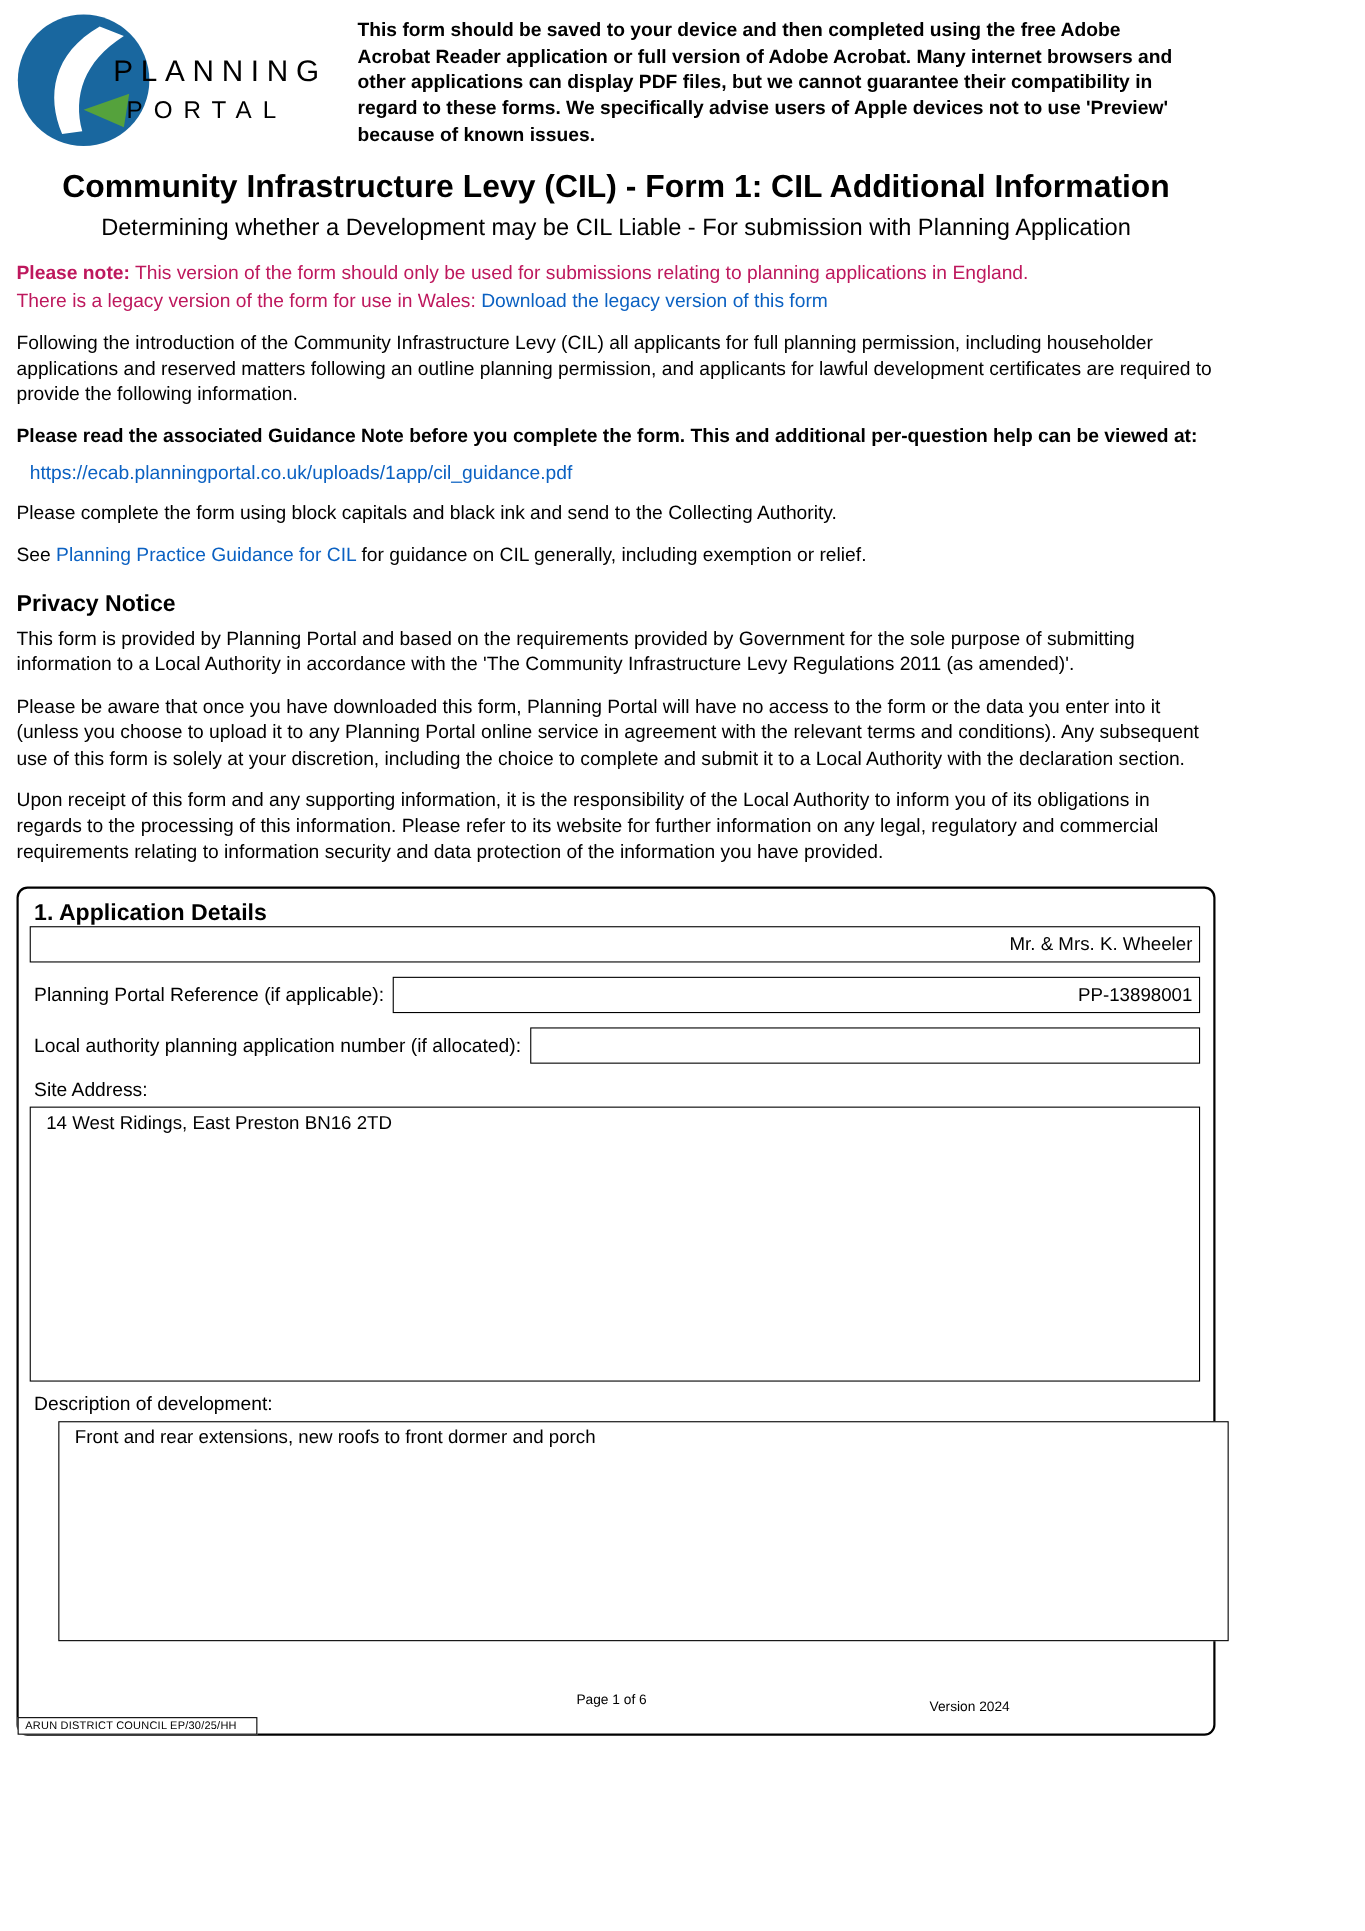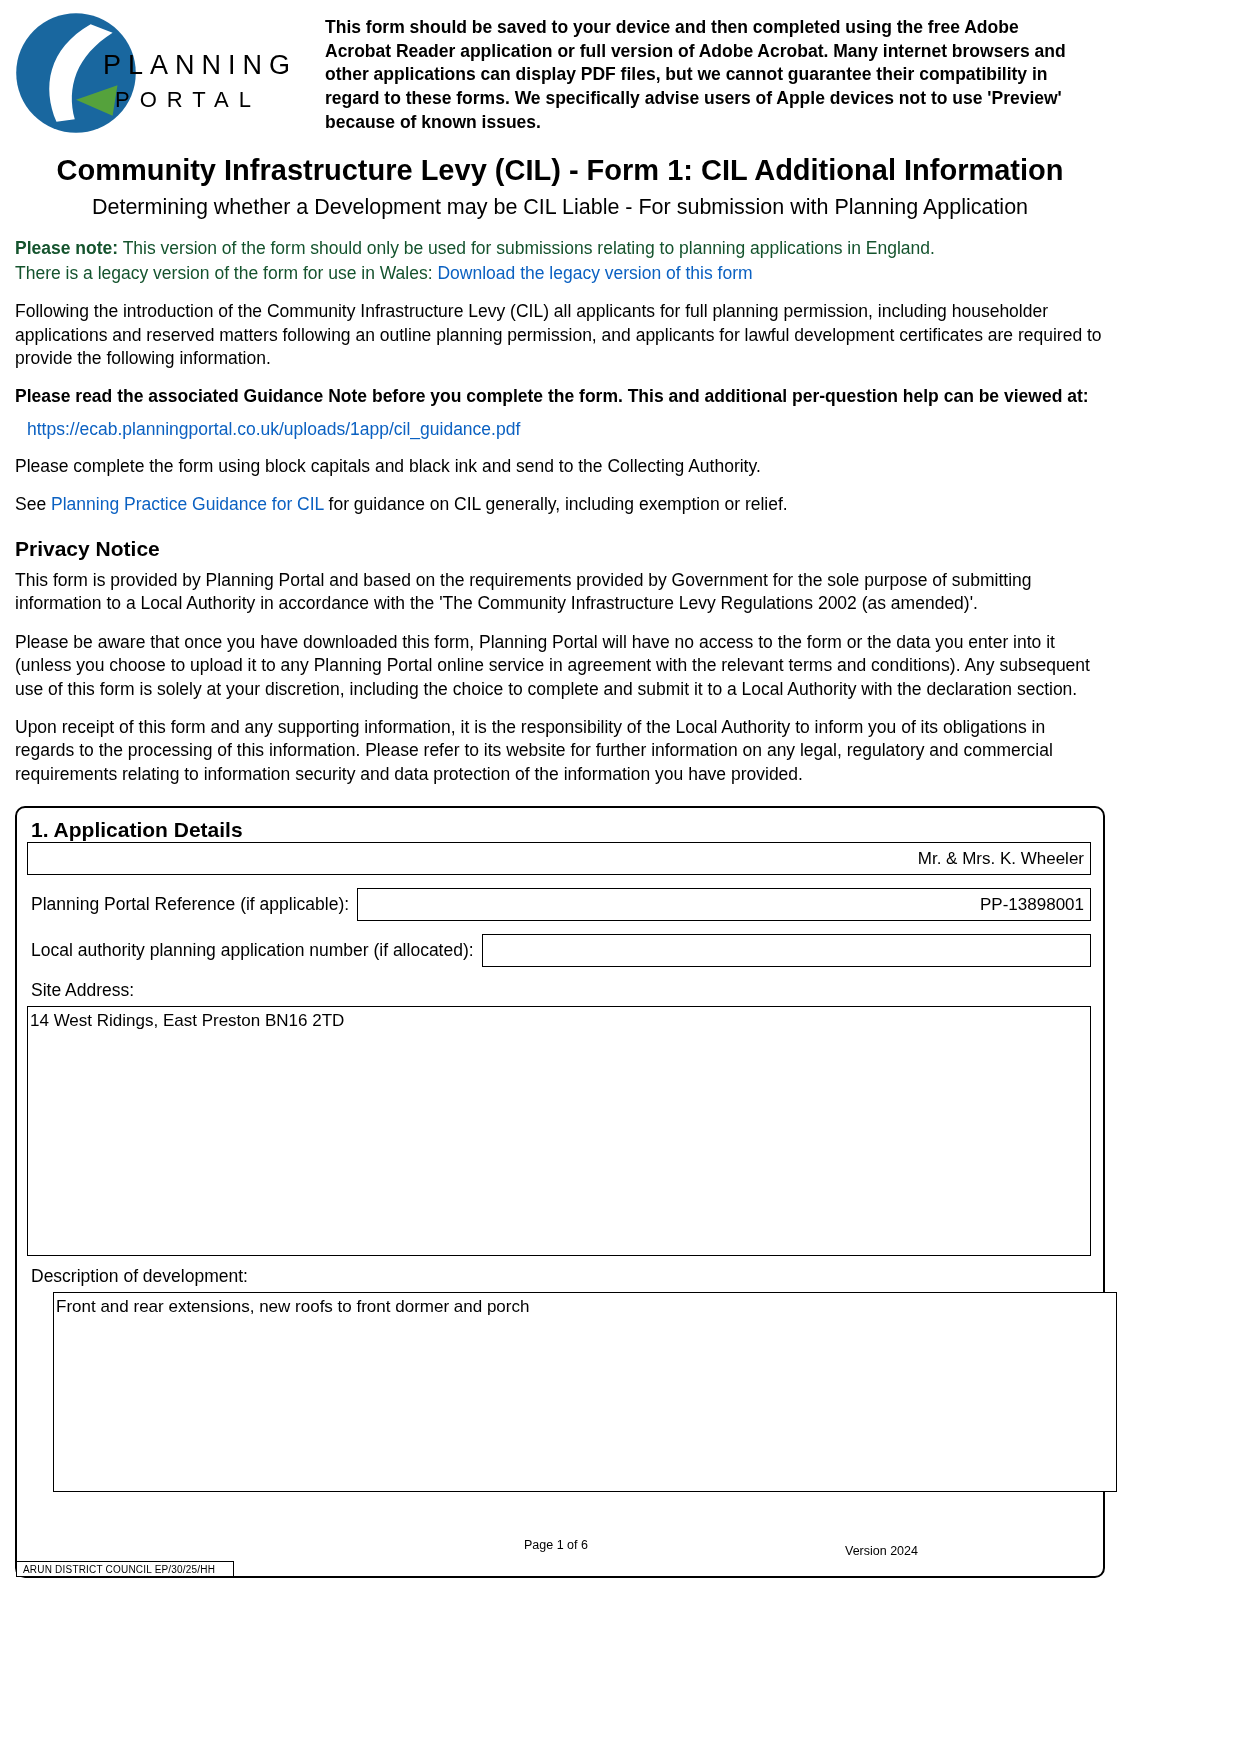--- a/index.html
+++ b/index.html
@@ -26,21 +26,21 @@
     width: 760px; margin-left: 10px; margin-top: 4px;
     font-weight: bold; font-size: 17.5px; line-height: 1.35;
   }
 
   
   h1.title { text-align: center; font-size: 29px; font-weight: bold; margin-top: 20px; }
   h2.subtitle { text-align: center; font-size: 21.5px; font-weight: normal; margin-top: 8px; }
 
   
   p.body { font-size: 17.5px; line-height: 1.34; margin-top: 15px; }
-  .red { color: #14532d; }
+  .red { color: #be185d; }
   .bold { font-weight: bold; }
   a.link { color: #0b61c2; text-decoration: none; cursor: pointer; }
   .note { font-size: 17.5px; line-height: 1.4; margin-top: 16px; }
   .link-line { font-size: 17.5px; margin-top: 10px; padding-left: 12px; }
 
   h3.privacy { font-size: 21px; font-weight: bold; margin-top: 20px; }
 
   
   .section-box {
     position: relative;
@@ -70,21 +70,21 @@
   .inline-row .text-input { flex: 1; width: auto; }
   .big-area {
     display: block;
     width: 100%;
     border: 1.5px solid #000;
     border-radius: 0;
     background: #fff;
     font-family: "Liberation Sans", "DejaVu Sans", sans-serif;
     font-size: 17px;
     line-height: 1.3;
-    padding: 3px 2px;
+    padding: 3px 14px;
     resize: none;
     overflow: hidden;
     outline: none;
     margin-top: 3px;
   }
   .area-site { height: 250px; }
   .area-desc { height: 200px; margin-left: 26px; }
   .stamp {
     position: absolute;
     left: -1px;
@@ -138,21 +138,21 @@
       <a class="link">https://ecab.planningportal.co.uk/uploads/1app/cil_guidance.pdf</a>
     </p>
 
     <p class="body">Please complete the form using block capitals and black ink and send to the Collecting Authority.</p>
 
     <p class="body">
       <span>See </span><a class="link">Planning Practice Guidance for CIL</a><span> for guidance on CIL generally, including exemption or relief.</span>
     </p>
 
     <h3 class="privacy">Privacy Notice</h3>
-    <p class="body" style="margin-top:8px;">This form is provided by Planning Portal and based on the requirements provided by Government for the sole purpose of submitting information to a Local Authority in accordance with the 'The Community Infrastructure Levy Regulations 2002 (as amended)'.</p>
+    <p class="body" style="margin-top:8px;">This form is provided by Planning Portal and based on the requirements provided by Government for the sole purpose of submitting information to a Local Authority in accordance with the 'The Community Infrastructure Levy Regulations 2011 (as amended)'.</p>
     <p class="body">Please be aware that once you have downloaded this form, Planning Portal will have no access to the form or the data you enter into it (unless you choose to upload it to any Planning Portal online service in agreement with the relevant terms and conditions). Any subsequent use of this form is solely at your discretion, including the choice to complete and submit it to a Local Authority with the declaration section.</p>
     <p class="body">Upon receipt of this form and any supporting information, it is the responsibility of the Local Authority to inform you of its obligations in regards to the processing of this information. Please refer to its website for further information on any legal, regulatory and commercial requirements relating to information security and data protection of the information you have provided.</p>
 
     <div class="section-box">
       <div class="section-title">1. Application Details</div>
 
       <input class="text-input" type="text" value="Mr. &amp; Mrs. K. Wheeler" style="">
 
       <div class="inline-row">
         <div class="field-label">Planning Portal Reference (if applicable):</div>

